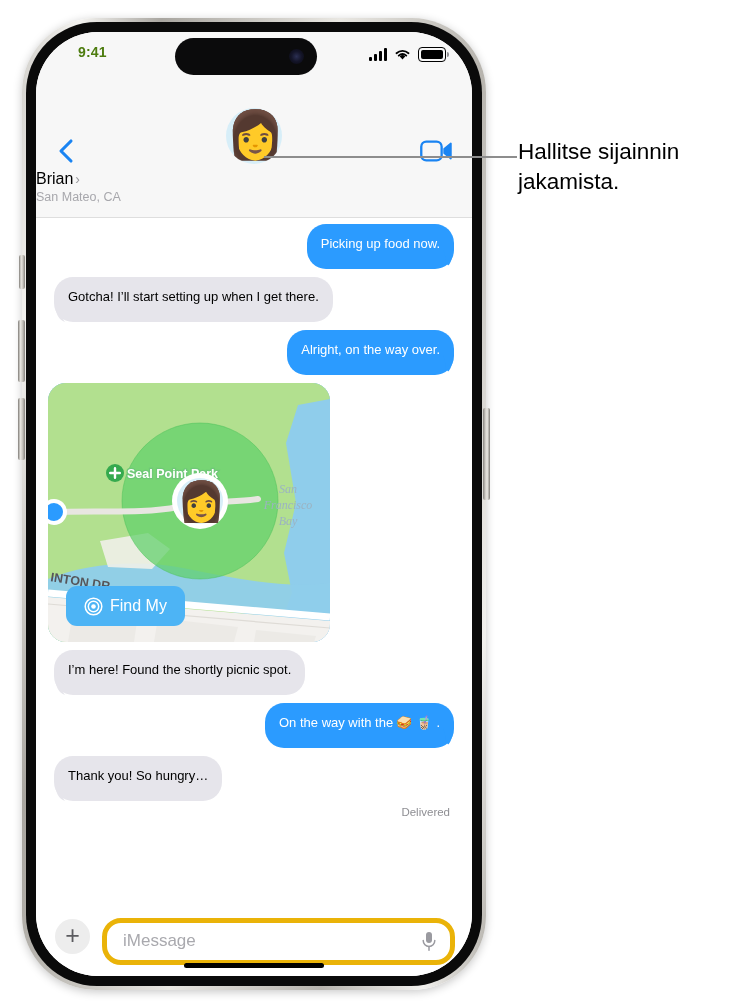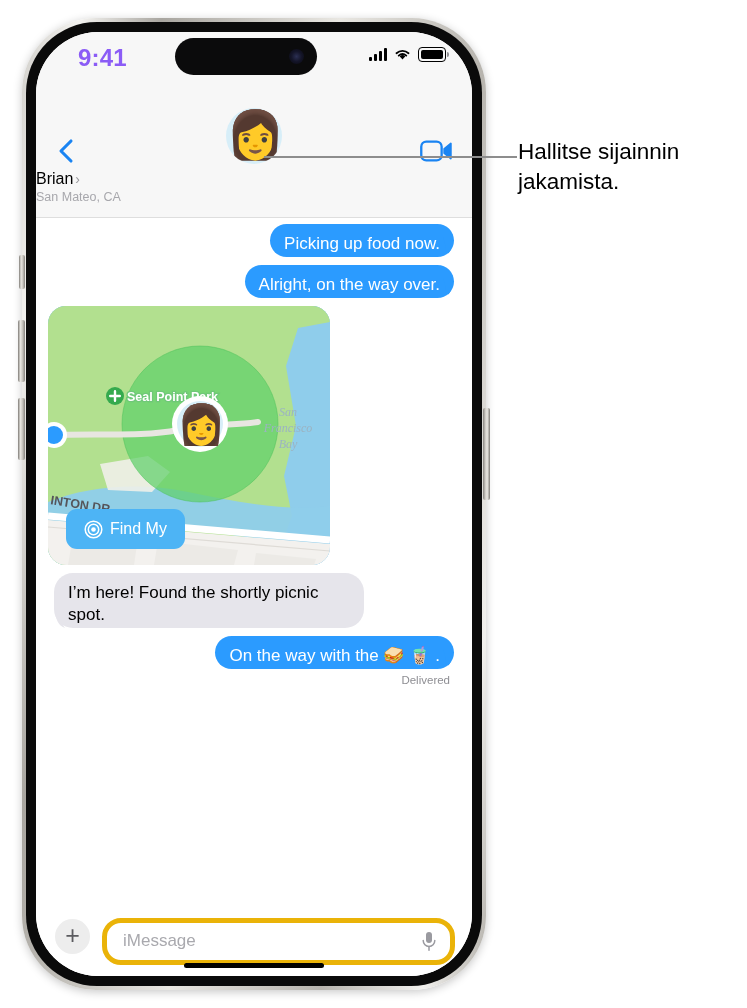--- a/index.html
+++ b/index.html
@@ -49,21 +49,21 @@
   .btn-power  { left: 483px; top: 408px; width: 7px; height: 92px;
     background: linear-gradient(90deg,#87847f 0%,#cfccc6 35%,#ebe9e4 60%,#7e7b76 100%); }
 
   
   .statusbar {
     position: absolute; left: 0; top: 0; width: 436px; height: 52px;
     background: #f7f7f7;
   }
   .clock {
     position: absolute; left: 42px; top: 12px;
-    font-size: 24px; font-weight: bold; color: #8b5cf6; letter-spacing: .2px;
+    font-size: 14px; font-weight: bold; color: #4d7c0f; letter-spacing: .2px;
   }
   .island {
     position: absolute; left: 139px; top: 6px;
     width: 142px; height: 37px; border-radius: 20px;
     background: #0b0b0c;
   }
   .island-cam {
     position: absolute; right: 13px; top: 11px;
     width: 15px; height: 15px; border-radius: 50%;
     background: radial-gradient(circle at 50% 50%, #2b2f53 0%, #141529 48%, #08080f 100%);
@@ -100,22 +100,22 @@
   .thread {
     position: absolute; left: 0; top: 186px; width: 436px; height: 688px;
     background: #ffffff; padding: 6px 12px 0 12px; box-sizing: border-box;
   }
   .row { display: flex; margin-bottom: 8px; }
   .row.out { justify-content: flex-end; }
   .row.in { justify-content: flex-start; }
 
   .bubble {
     position: relative; max-width: 282px;
-    padding: 9px 14px 2px 14px;
-    border-radius: 19px; font-size: 17px; line-height: 22px;
+    padding: 9px 14px 14px 14px;
+    border-radius: 19px; font-size: 13px; line-height: 22px;
   }
   .bubble.out { background: #2b9bff; color: #fff; margin-right: 6px; }
   .bubble.in  { background: #e6e5eb; color: #000; margin-left: 6px; }
   .bubble.out::after {
     content:""; position:absolute; right:-7px; bottom:0; width:18px; height:20px;
     background: #2b9bff;
     border-bottom-left-radius: 16px 14px;
     clip-path: path("M0,0 L10,0 C10,12 6,18 0,20 C5,14 2,6 0,0 Z");
   }
   .bubble.in::after {
@@ -225,20 +225,23 @@
       </div>
       <div class="contact-sub">San Mateo, CA</div>
     </div>
 
     <div class="thread">
 
       <div class="row out">
         <div class="bubble out">Picking up food now.</div>
       </div>
 
+      <div class="row in">
+        <div class="bubble in">Gotcha! I’ll start setting up when I get there.</div>
+      </div>
 
       <div class="row out">
         <div class="bubble out">Alright, on the way over.</div>
       </div>
 
 
       <div class="map-row">
         <div class="map-bubble">
           <svg class="map-svg" width="282" height="259" viewBox="0 0 282 259">
             <rect x="0" y="0" width="282" height="259" fill="#8fcdeb"></rect>
@@ -285,20 +288,23 @@
       </div>
 
       <div class="row in">
         <div class="bubble in">I’m here! Found the shortly picnic spot.</div>
       </div>
 
       <div class="row out">
         <div class="bubble out">On the way with the 🥪 🧋 .</div>
       </div>
 
+      <div class="row in">
+        <div class="bubble in">Thank you! So hungry…</div>
+      </div>
 
 
       <div class="delivered">Delivered</div>
     </div>
 
     <div class="inputbar">
       <div class="plus-btn">+</div>
       <div class="imessage-field">
         <div class="imessage-ph">iMessage</div>
         <svg class="mic" viewBox="0 0 16 21">

